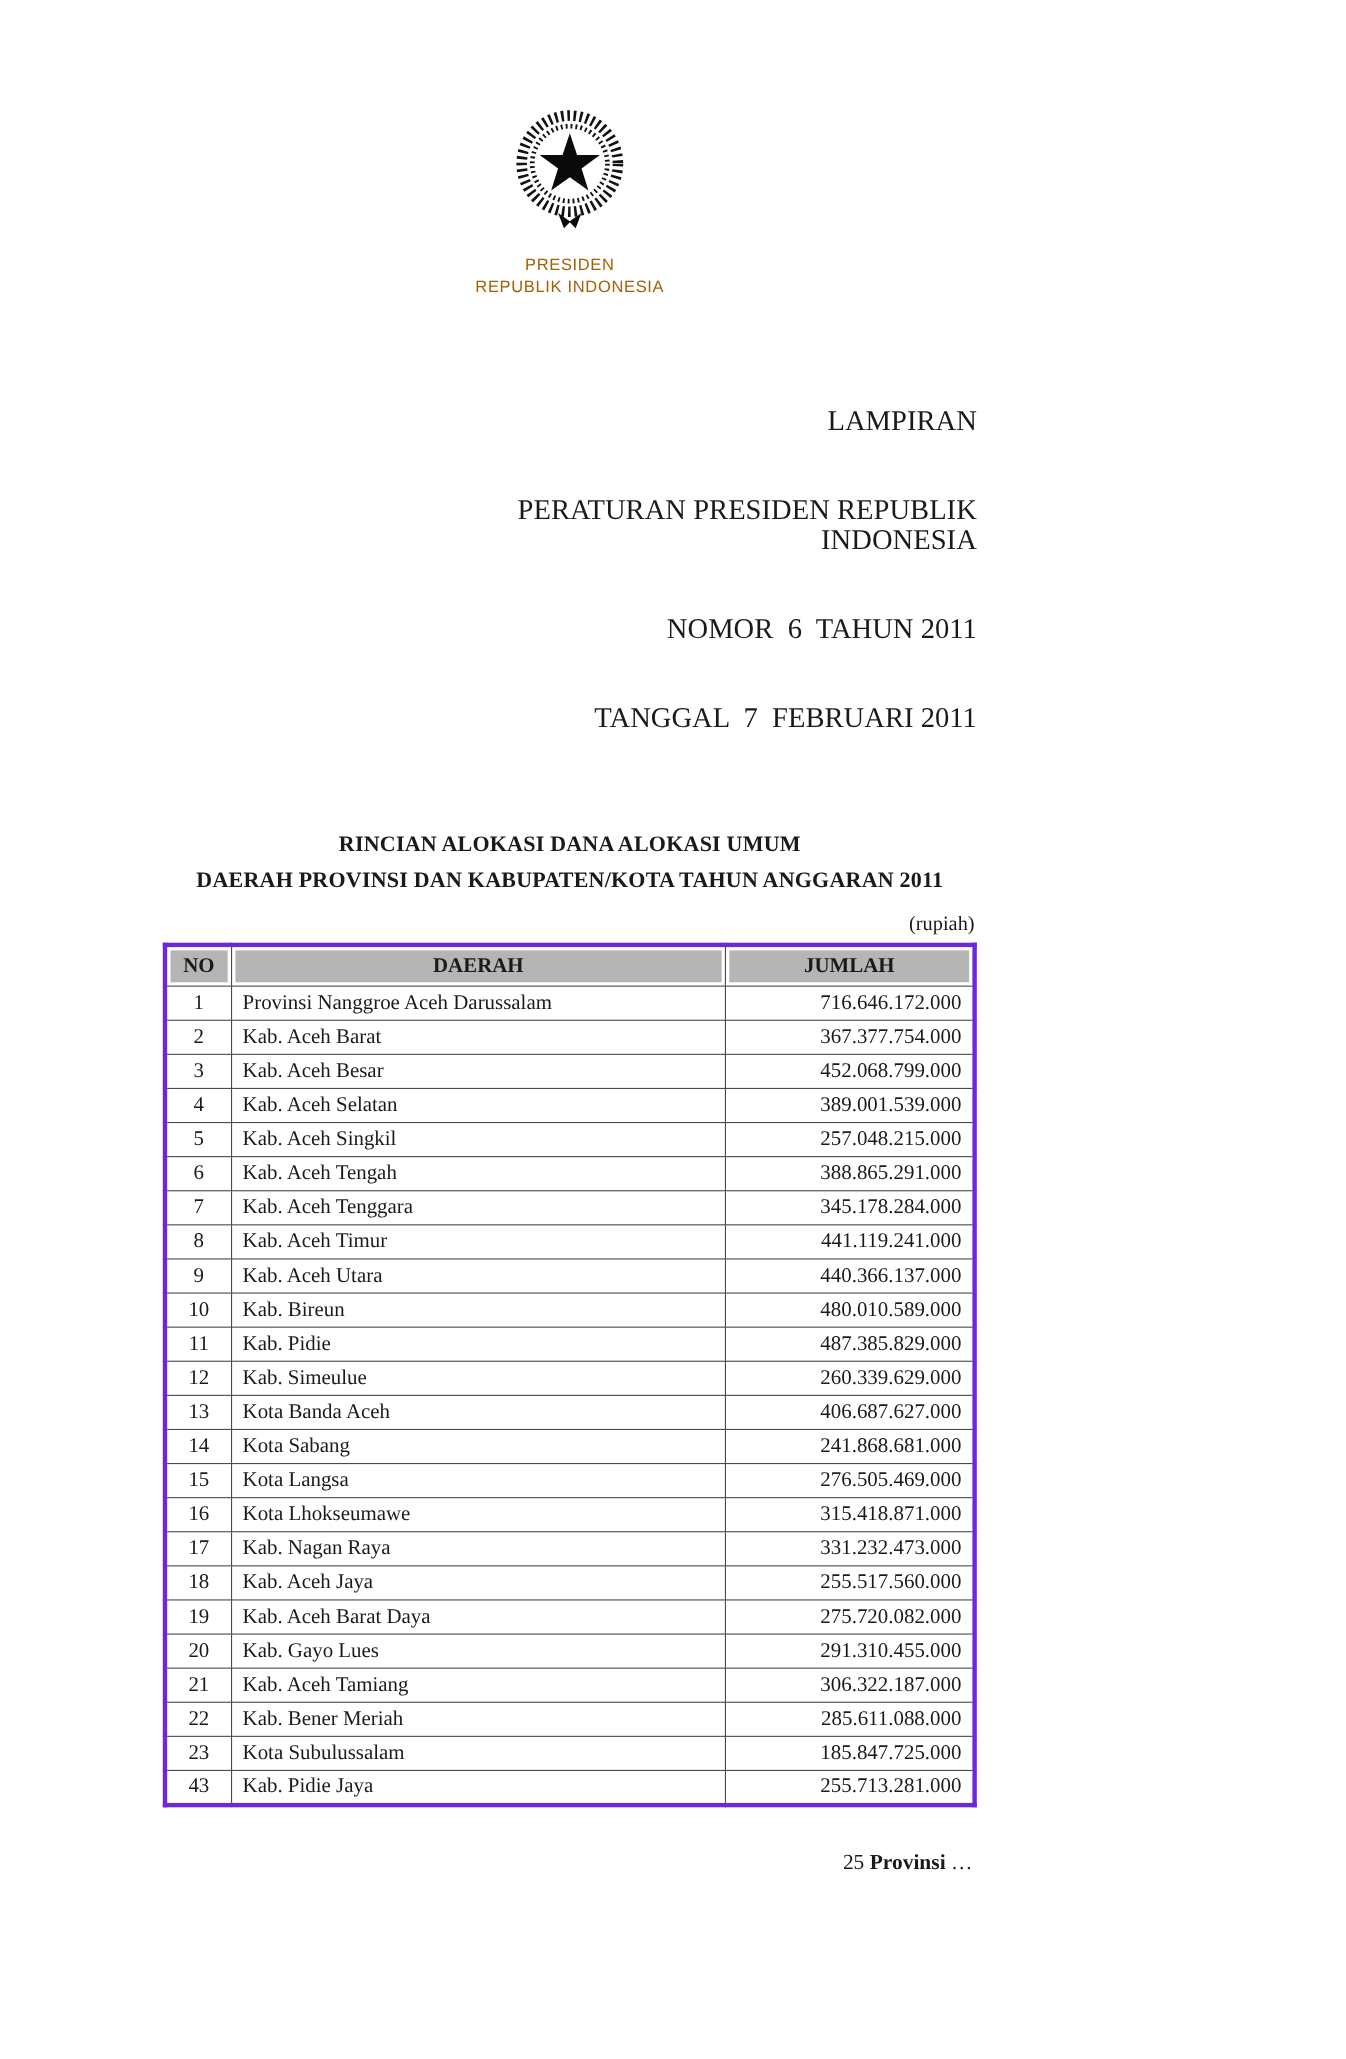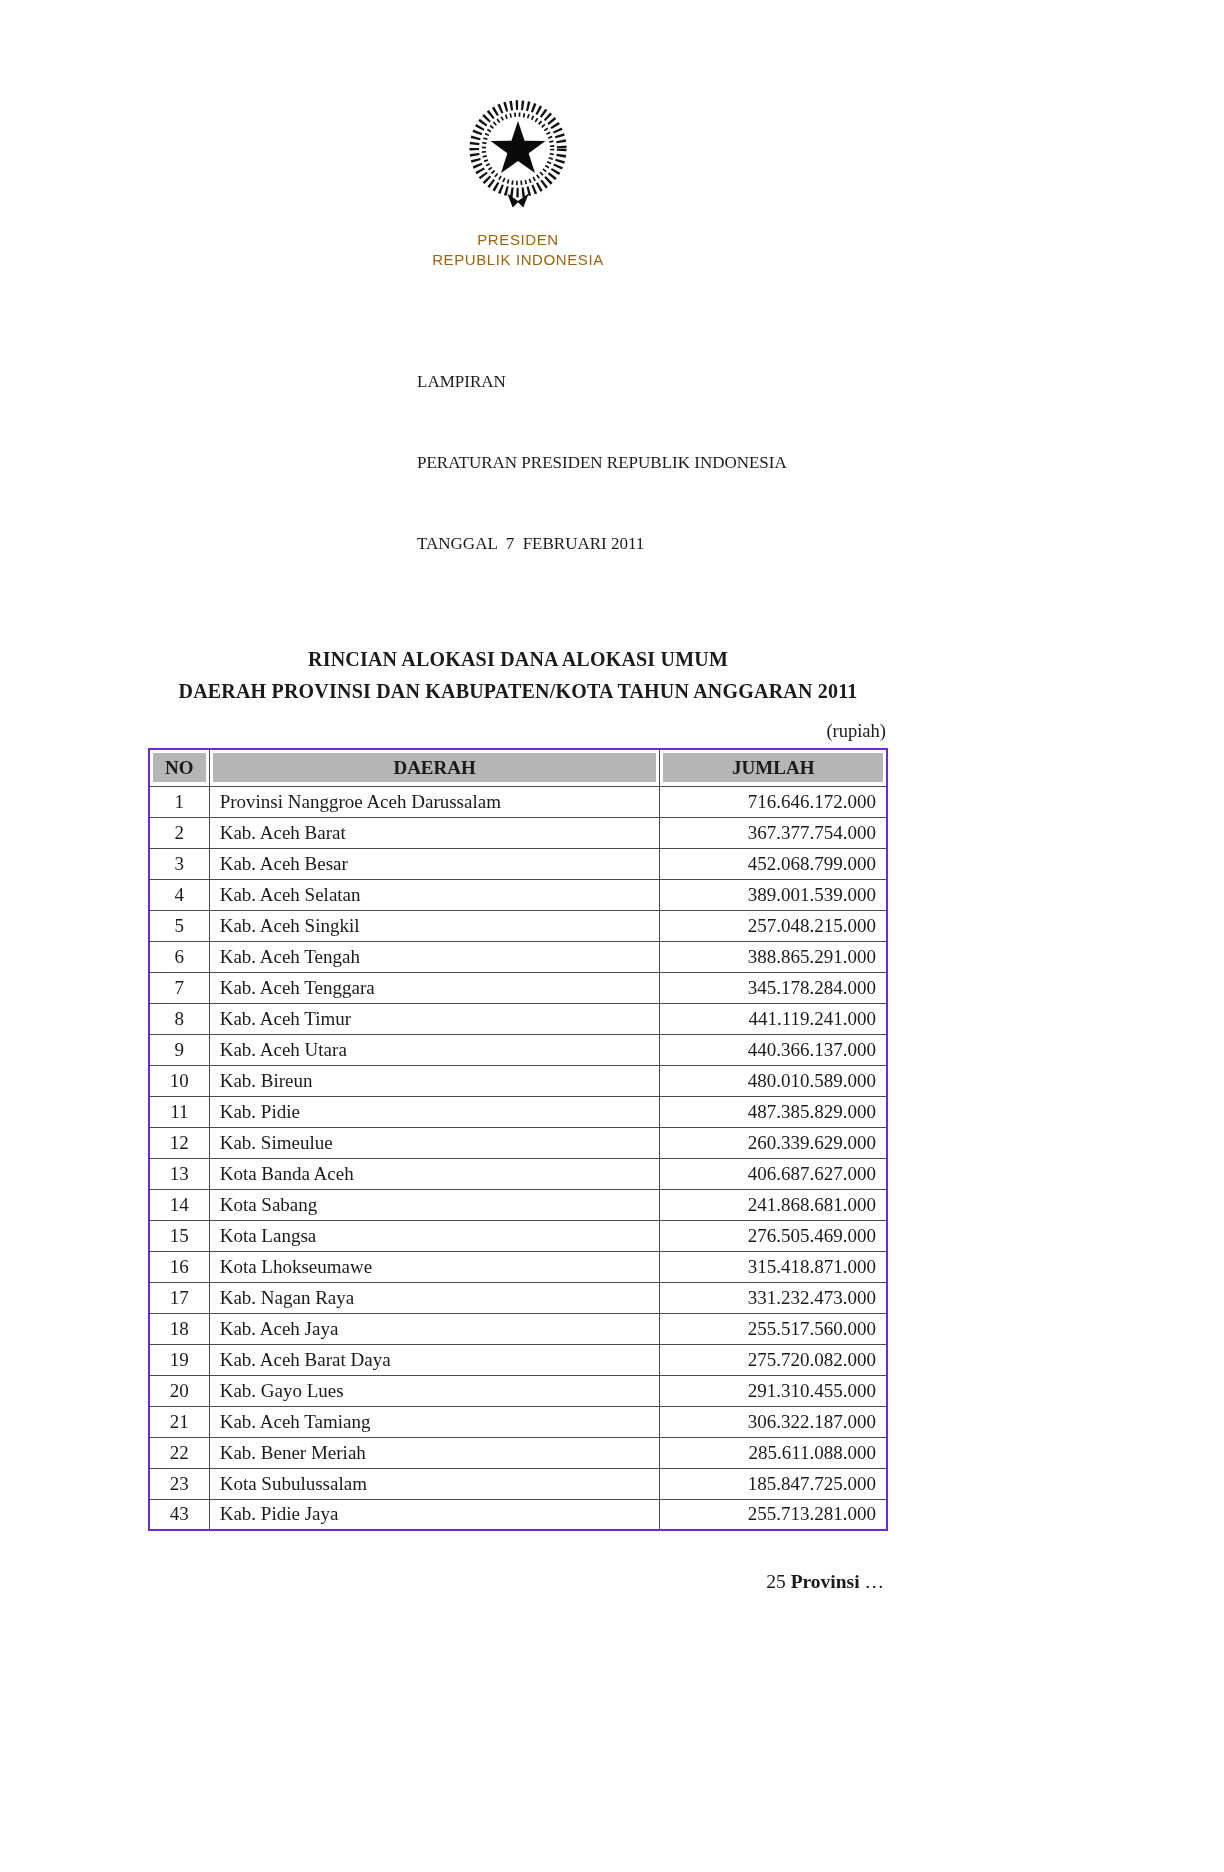--- a/index.html
+++ b/index.html
@@ -30,23 +30,24 @@
     font-size: 15px;
     letter-spacing: 0.6px;
     color: #a16207;
     line-height: 20px;
   }
 
   
   .lampiran-block {
     margin-top: 44px;
     margin-left: 269px;
-    font-size: 17px;
+    font-size: 26px;
     line-height: 27px;
     white-space: pre-wrap;
+    text-align: right;
   }
 
   
   .doc-title {
     margin-top: 32px;
     text-align: center;
     font-weight: bold;
     font-size: 20px;
     line-height: 32px;
     letter-spacing: 0.2px;
@@ -61,21 +62,21 @@
   
   table.alloc-table {
     margin-top: 6px;
     width: 740px;
     border-collapse: collapse;
     table-layout: fixed;
   }
   table.alloc-table, table.alloc-table td, table.alloc-table th {
     border: 1px solid #4a4a4a;
   }
-  table.alloc-table { border: 2px solid #6d28d9; }
+  table.alloc-table { border: 4px solid #6d28d9; }
   th.col-no, td.col-no       { width: 57px; }
   th.col-daerah, td.col-daerah { width: 427px; }
   th.col-jumlah, td.col-jumlah { width: 215px; }
 
   table.alloc-table th {
     height: 37px;
     font-size: 19px;
     font-weight: bold;
     padding: 0;
     background: #ffffff;
@@ -125,20 +126,21 @@
     </span>
     <div class="org-name">
       <div>PRESIDEN</div>
       <div>REPUBLIK INDONESIA</div>
     </div>
   </div>
 
   <div class="lampiran-block">
     <div>LAMPIRAN</div>
     <div>PERATURAN PRESIDEN REPUBLIK INDONESIA</div>
+    <div>NOMOR  6  TAHUN 2011</div>
     <div>TANGGAL  7  FEBRUARI 2011</div>
   </div>
 
   <div class="doc-title">
     <div>RINCIAN ALOKASI DANA ALOKASI UMUM</div>
     <div>DAERAH PROVINSI DAN KABUPATEN/KOTA TAHUN ANGGARAN 2011</div>
   </div>
 
   <div class="unit-note">(rupiah)</div>
 

